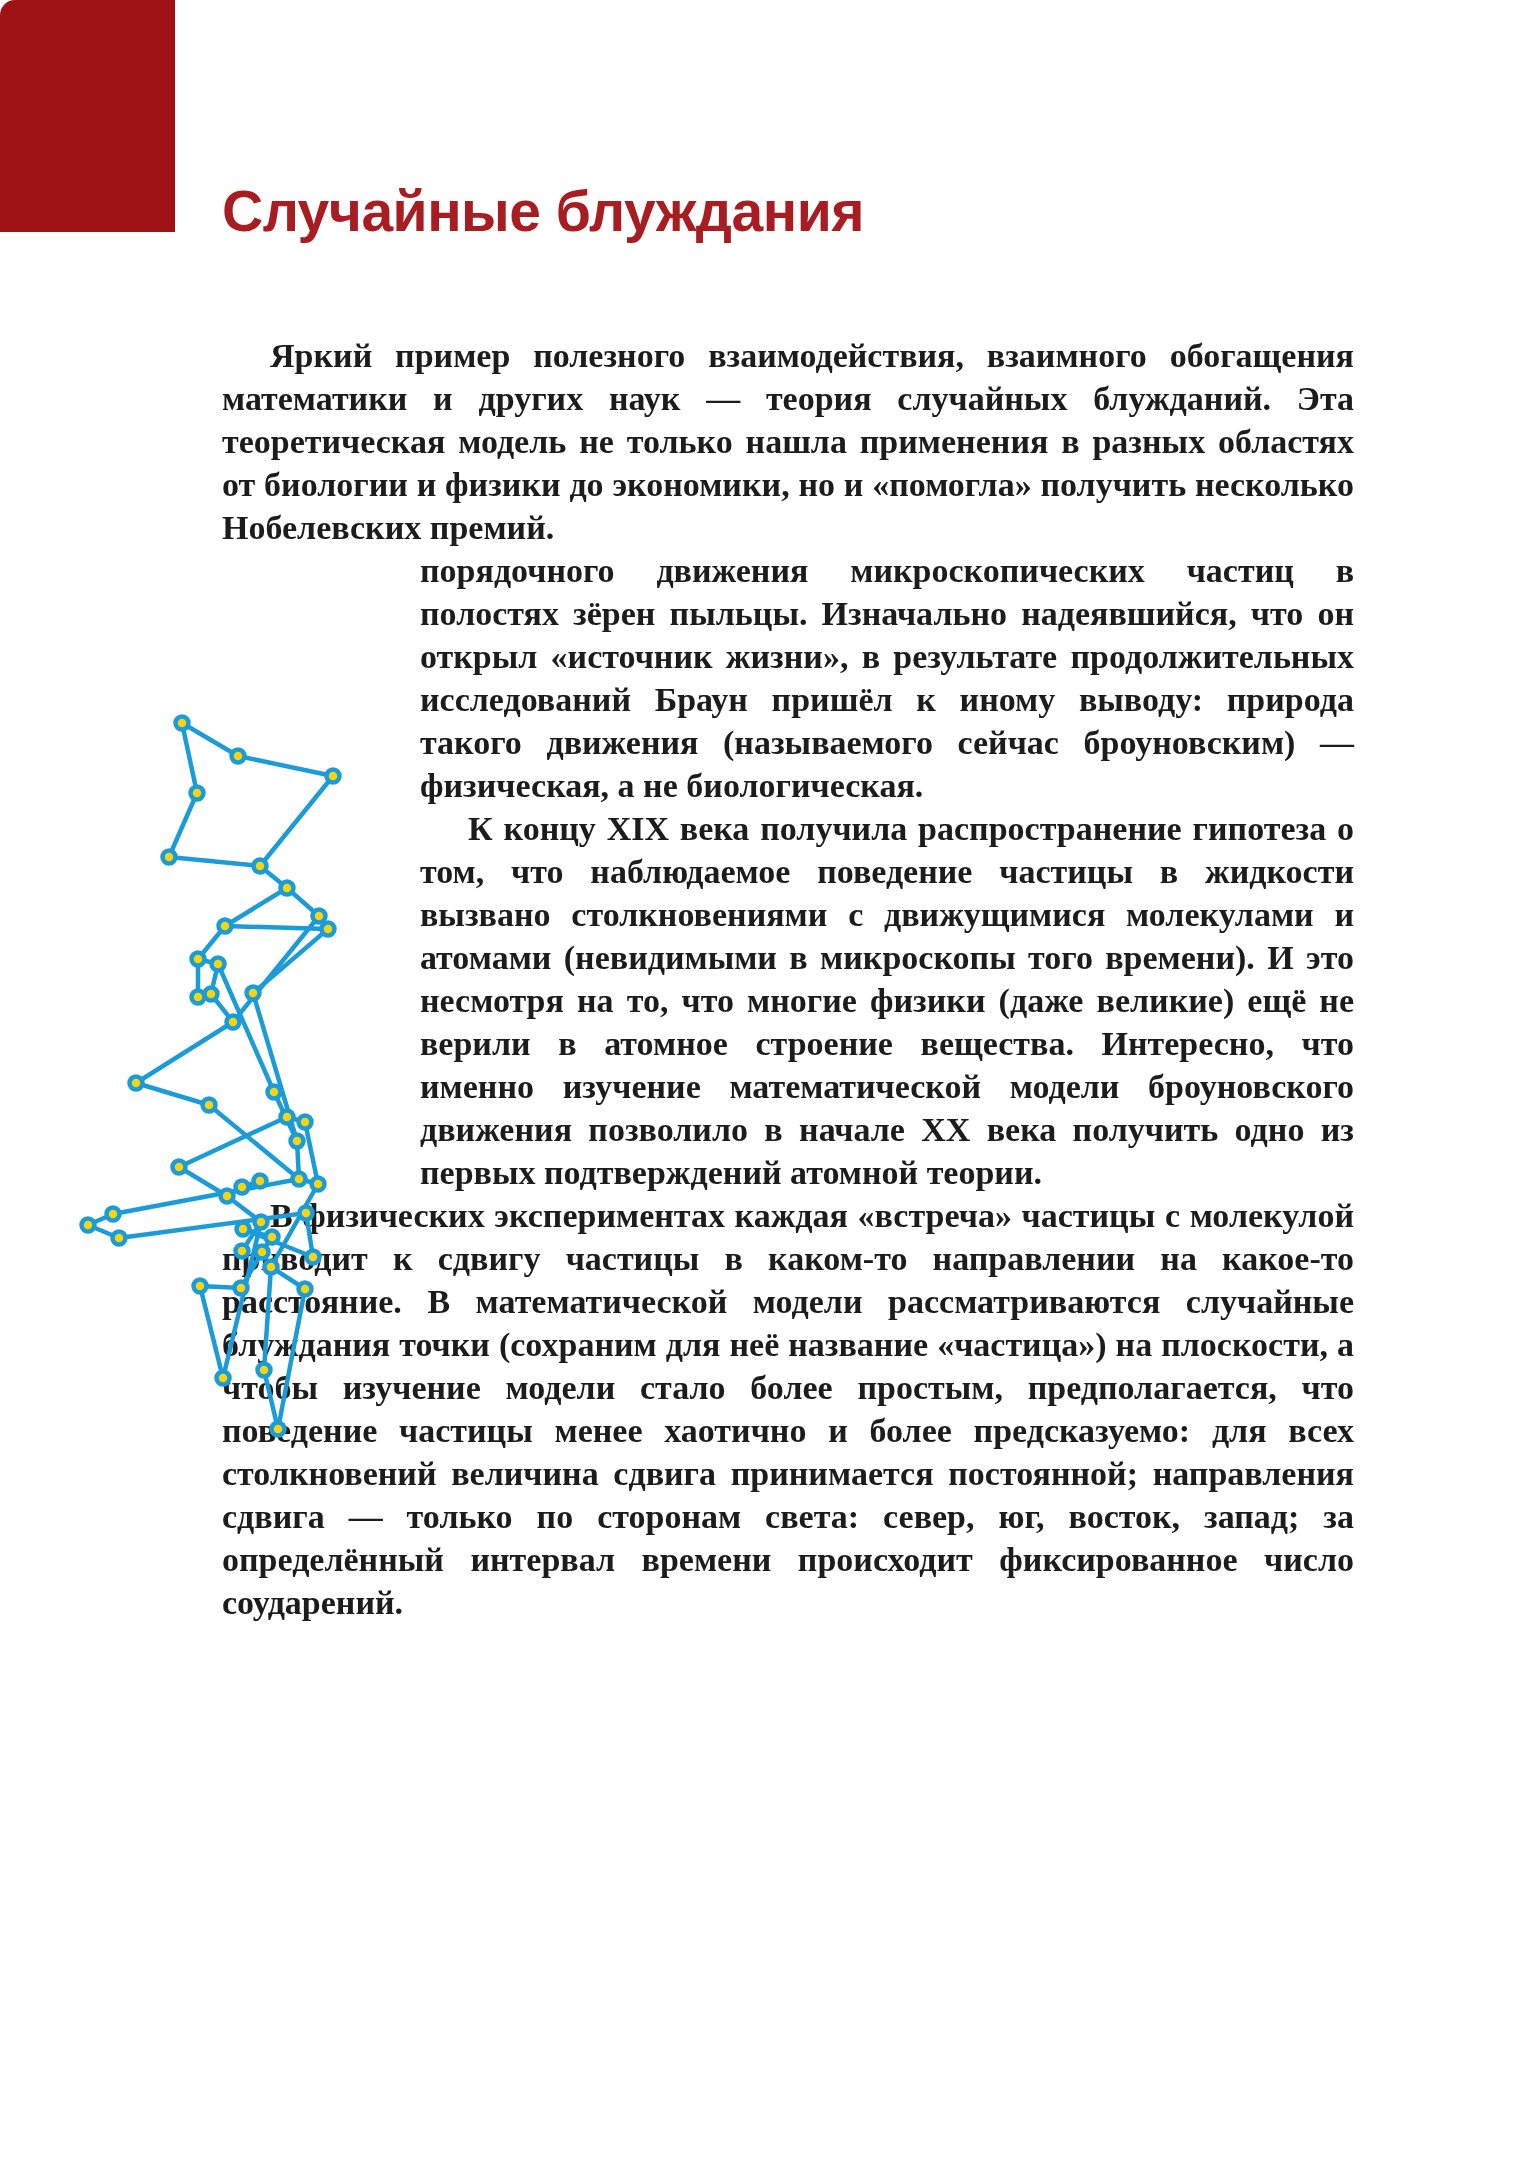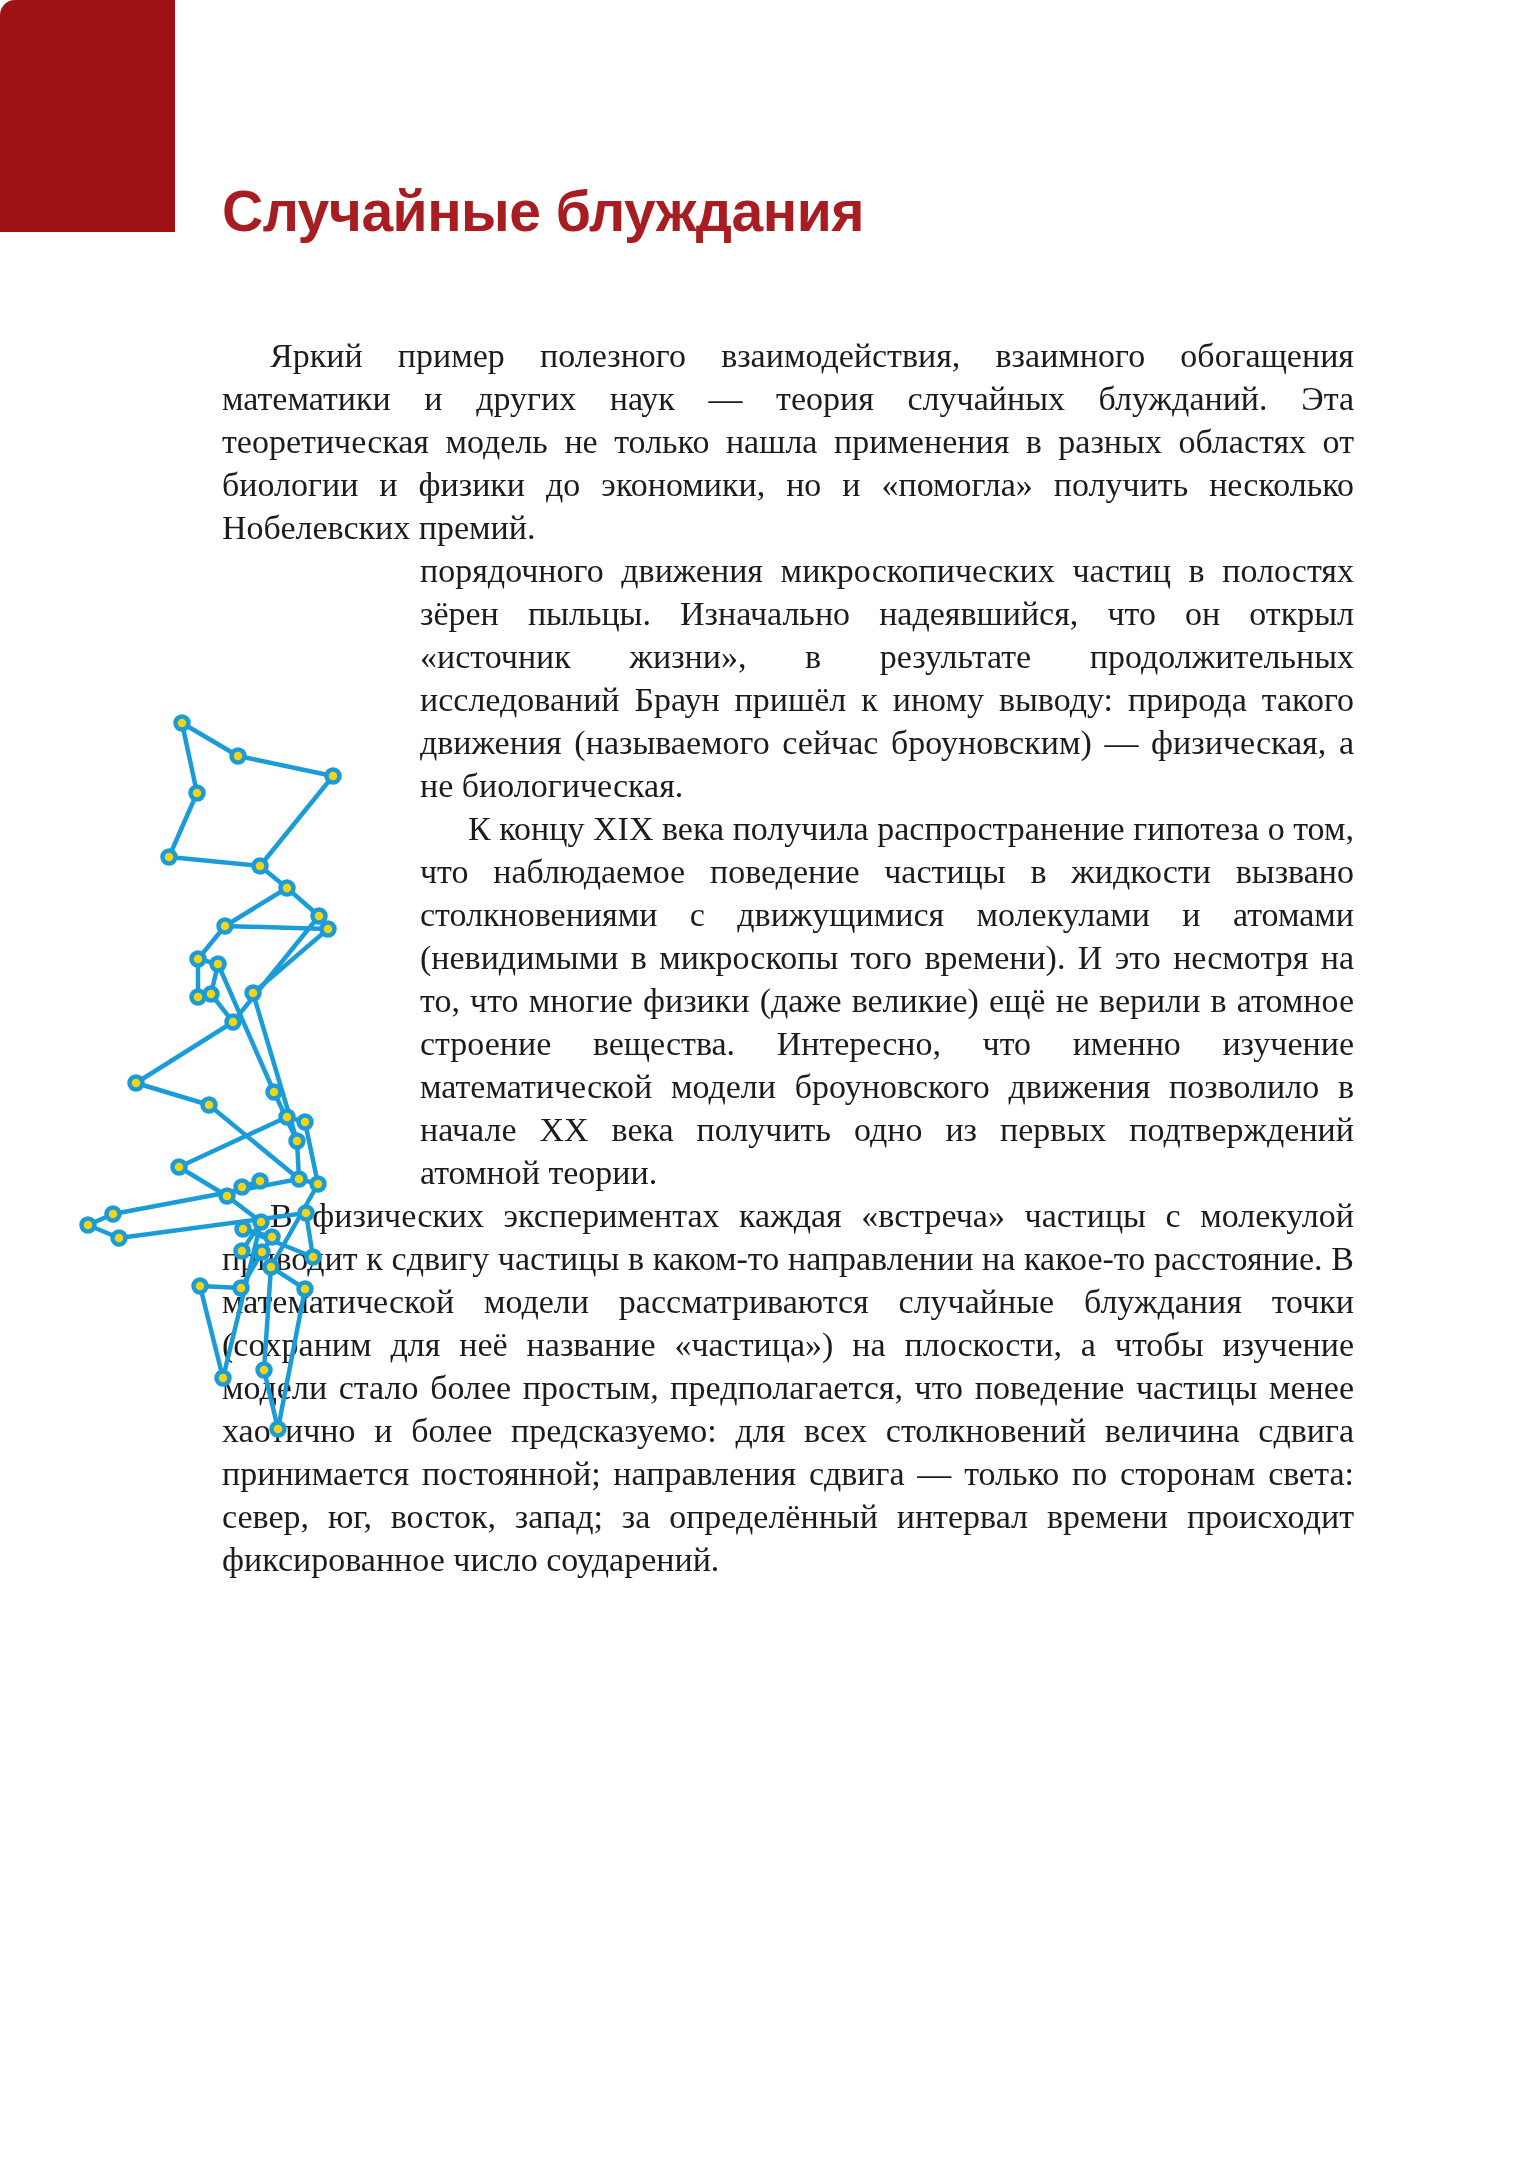--- a/index.html
+++ b/index.html
@@ -30,21 +30,21 @@
   }
   .content {
     position: absolute;
     left: 222px; top: 334px;
     width: 1132px;
     font-size: 34px;
     line-height: 43px;
     color: #1c1c1c;
     text-align: justify;
   }
-  .content p { margin: 0; text-indent: 48px; }
+  .content p { margin: 0; text-indent: 48px; font-weight: bold; }
   .content p.force-justify { text-align-last: justify; }
   .wrap-zone { margin-left: 198px; }
   .wrap-zone p.no-indent { text-indent: 0; }
   .walk-figure {
     position: absolute;
     left: 40px; top: 640px;
     width: 320px; height: 960px;
   }
   .footer-page-block {
     position: absolute;

